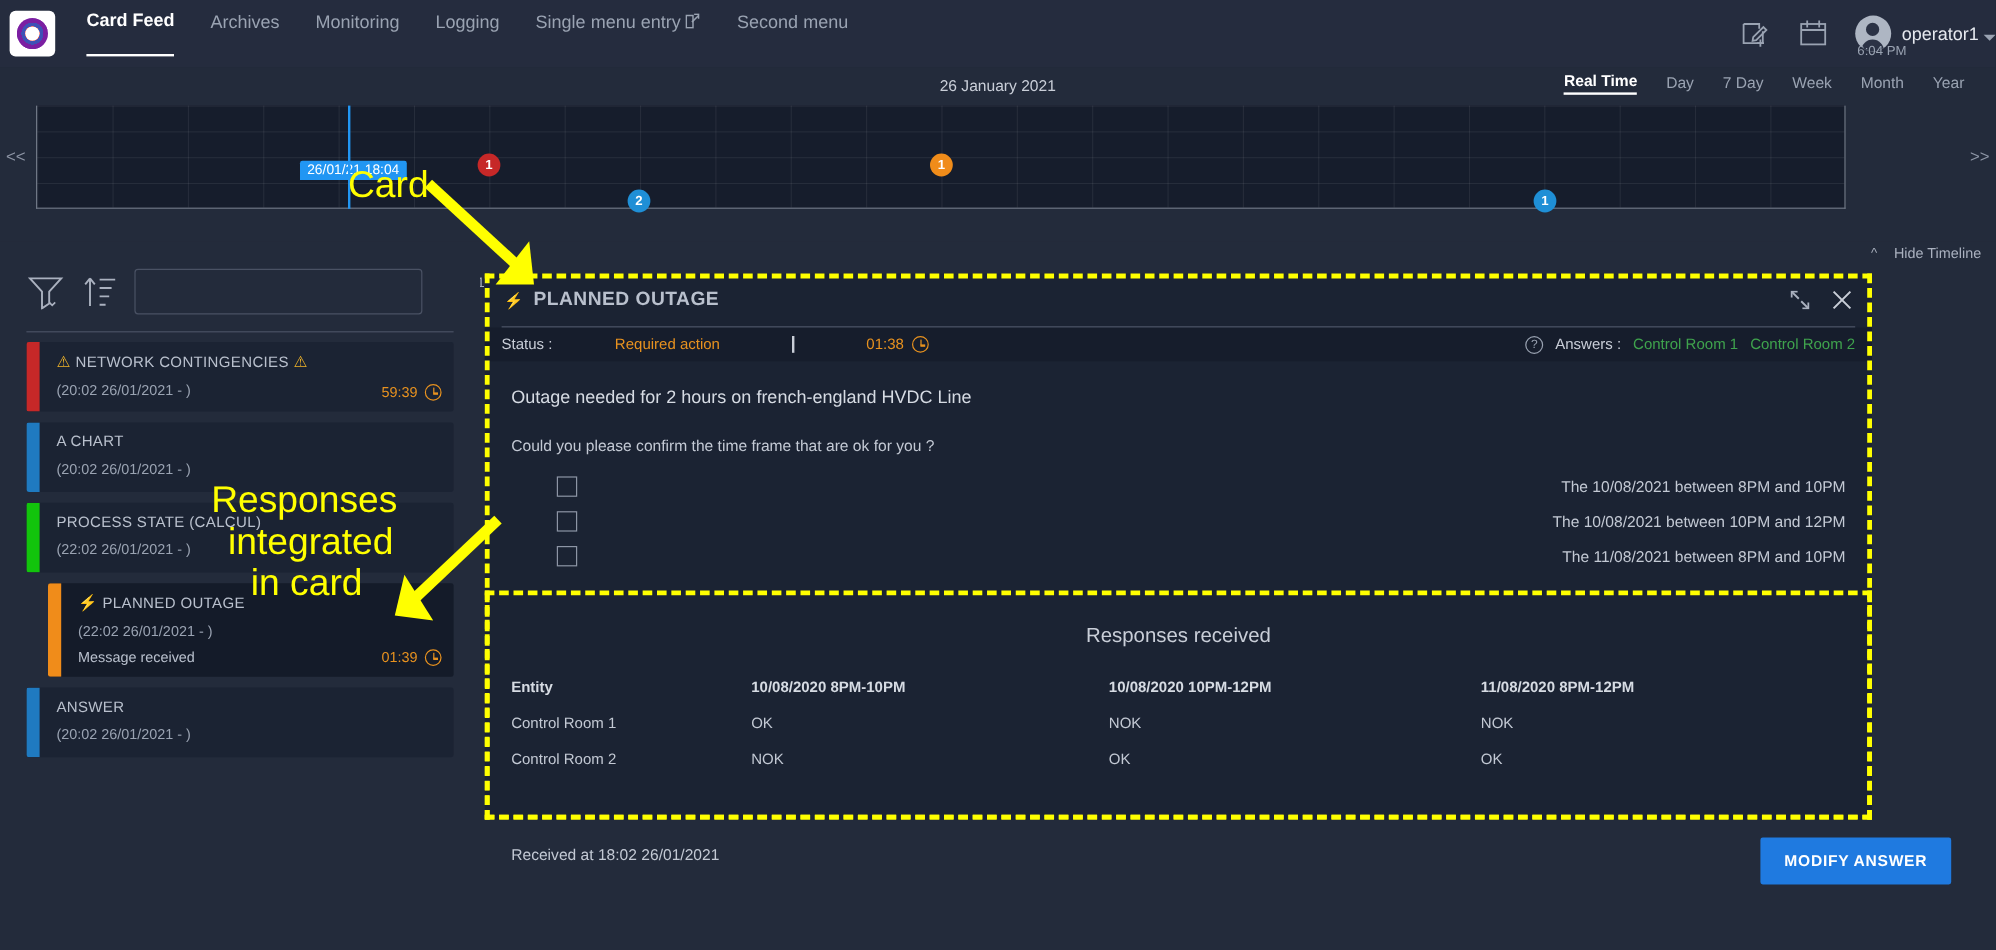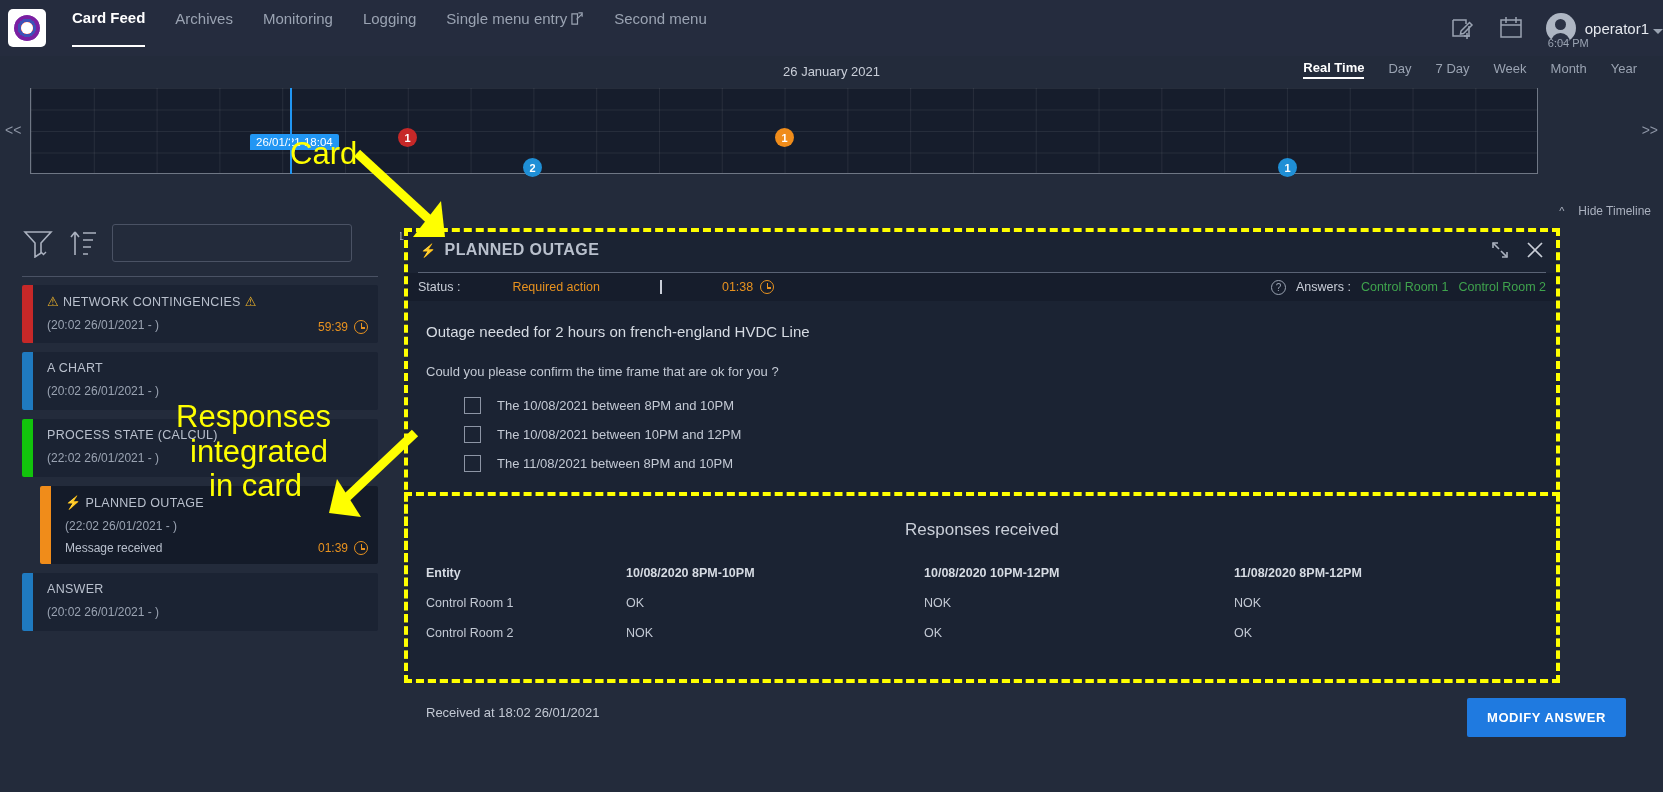--- a/index.html
+++ b/index.html
@@ -138,21 +138,21 @@
   .st-right { margin-left:auto; display:flex; align-items:center; gap: 10px; }
   .qmark { width:15px;height:15px;border:1.4px solid #9aa3b2;border-radius:50%;
     font-size:10px;color:#9aa3b2;display:flex;align-items:center;justify-content:center;}
   .ans-lbl { color:#c9ced8; }
   .ans-item { color:#3fa34d; }
 
   .dt-body { padding: 22px 22px 0 22px; }
   .q-title { font-size: 15px; color:#d6dbe3; font-weight: normal; }
   .q-sub { font-size: 13px; color:#c3c9d4; margin-top: 24px; }
   .q-opts { margin-top: 18px; display:flex; flex-direction:column; gap: 12px; padding-left: 38px; }
-  .q-opt { display:flex; align-items:center; gap: 16px; cursor:pointer; }
+  .q-opt { display:flex; align-items:center; gap: 16px; cursor:pointer;justify-content:space-between; }
   .q-box { width: 17px; height: 17px; border: 1.5px solid #8d95a5; background: transparent; flex:none; }
   .q-opt-lbl { font-size: 13px; color:#c3c9d4; }
 
   .resp-title { text-align:center; font-size: 17px; color:#c9ced8; margin-top: 48px; }
   .resp-table { margin-top: 26px; width: 100%; border-collapse: collapse; }
   .resp-table th {
     text-align:left; font-size: 12.5px; color:#d6dbe3; font-weight: bold; padding: 0 0 16px 0;
   }
   .resp-table td { text-align:left; font-size: 12.5px; color:#c3c9d4; padding: 0 0 16px 0; }
   .resp-table th:nth-child(1), .resp-table td:nth-child(1) { width: 200px; }

